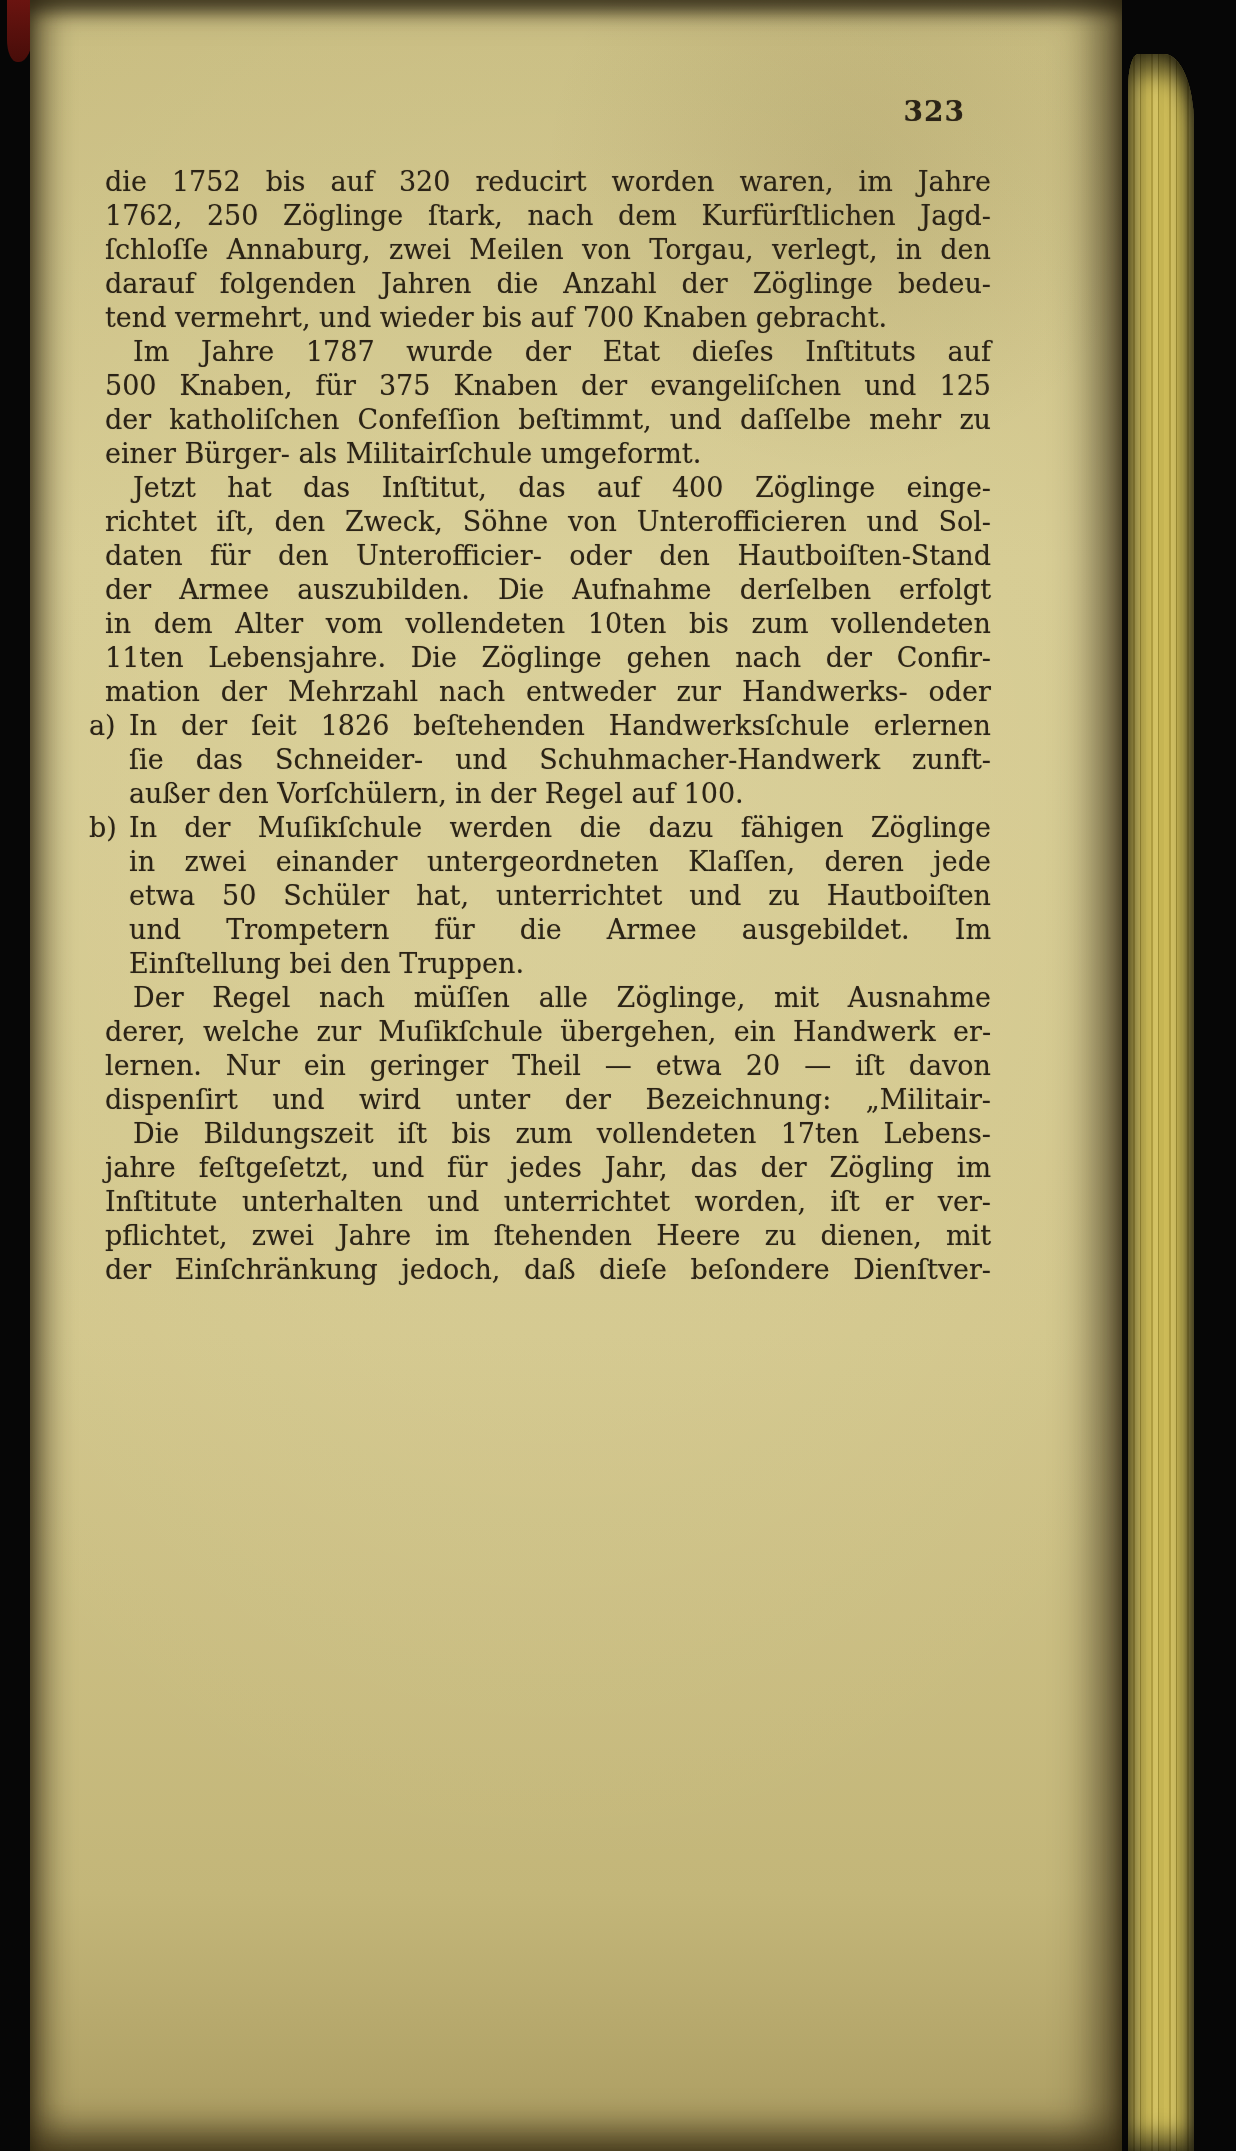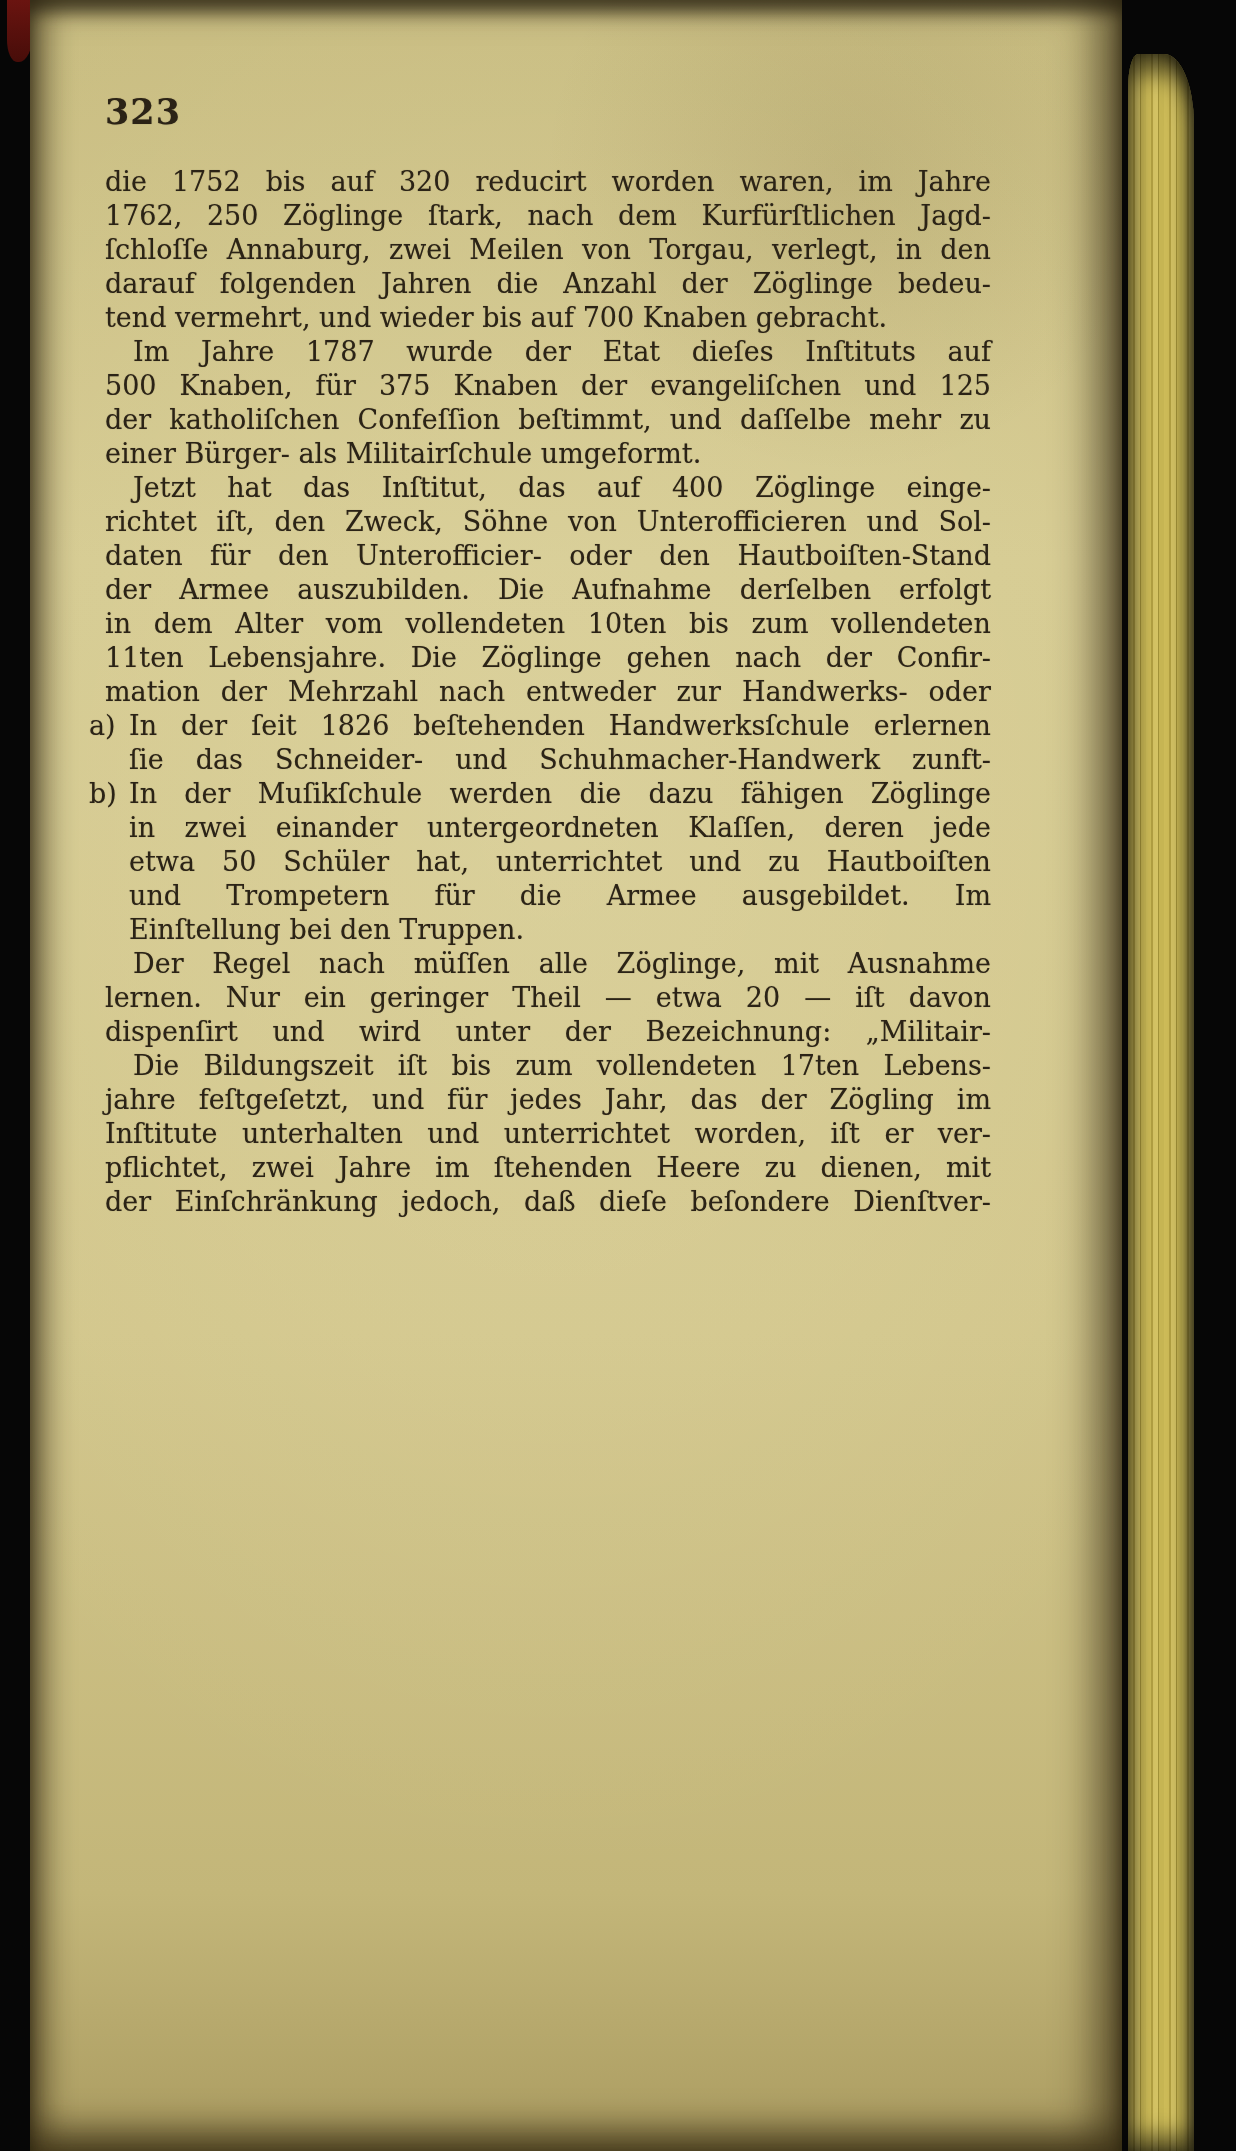--- a/index.html
+++ b/index.html
@@ -53,22 +53,23 @@
   .textcol {
     position: absolute; left: 75px; top: 95px;
     width: 886px;
     color: #2b2316;
     font-family: "DejaVu Serif", "Liberation Serif", serif;
     font-size: 27px;
     line-height: 34px;
     text-shadow: 0 0 1px rgba(43,35,22,0.35);
   }
   .page-number {
+    text-align: right;
     padding-right: 26px;
-    font-size: 35px;
+    font-size: 28px;
     font-weight: bold;
     letter-spacing: 1px;
     margin-bottom: 36px;
   }
   .block { margin: 0; }
   .line {
     white-space: nowrap;
     text-align: justify;
     text-align-last: justify;
   }
@@ -115,31 +116,33 @@
             <div class="line">daten für den Unterofficier- oder den Hautboiſten-Stand</div>
             <div class="line">der Armee auszubilden. Die Aufnahme derſelben erfolgt</div>
             <div class="line">in dem Alter vom vollendeten 10ten bis zum vollendeten</div>
             <div class="line">11ten Lebensjahre. Die Zöglinge gehen nach der Confir-</div>
             <div class="line">mation der Mehrzahl nach entweder zur Handwerks- oder</div>
           </div>
           <div class="block list-item">
             <span class="label">a)</span>
             <div class="line">In der ſeit 1826 beſtehenden Handwerksſchule erlernen</div>
             <div class="line">ſie das Schneider- und Schuhmacher-Handwerk zunft-</div>
+            <div class="line final">außer den Vorſchülern, in der Regel auf 100.</div>
           </div>
           <div class="block list-item">
             <span class="label">b)</span>
             <div class="line">In der Muſikſchule werden die dazu fähigen Zöglinge</div>
             <div class="line">in zwei einander untergeordneten Klaſſen, deren jede</div>
             <div class="line">etwa 50 Schüler hat, unterrichtet und zu Hautboiſten</div>
             <div class="line">und Trompetern für die Armee ausgebildet. Im</div>
             <div class="line final">Einſtellung bei den Truppen.</div>
           </div>
           <div class="block paragraph">
             <div class="line first">Der Regel nach müſſen alle Zöglinge, mit Ausnahme</div>
+            <div class="line">derer, welche zur Muſikſchule übergehen, ein Handwerk er-</div>
             <div class="line">lernen. Nur ein geringer Theil — etwa 20 — iſt davon</div>
             <div class="line">dispenſirt und wird unter der Bezeichnung: „Militair-</div>
           </div>
           <div class="block paragraph">
             <div class="line first">Die Bildungszeit iſt bis zum vollendeten 17ten Lebens-</div>
             <div class="line">jahre feſtgeſetzt, und für jedes Jahr, das der Zögling im</div>
             <div class="line">Inſtitute unterhalten und unterrichtet worden, iſt er ver-</div>
             <div class="line">pflichtet, zwei Jahre im ſtehenden Heere zu dienen, mit</div>
             <div class="line">der Einſchränkung jedoch, daß dieſe beſondere Dienſtver-</div>
           </div>

